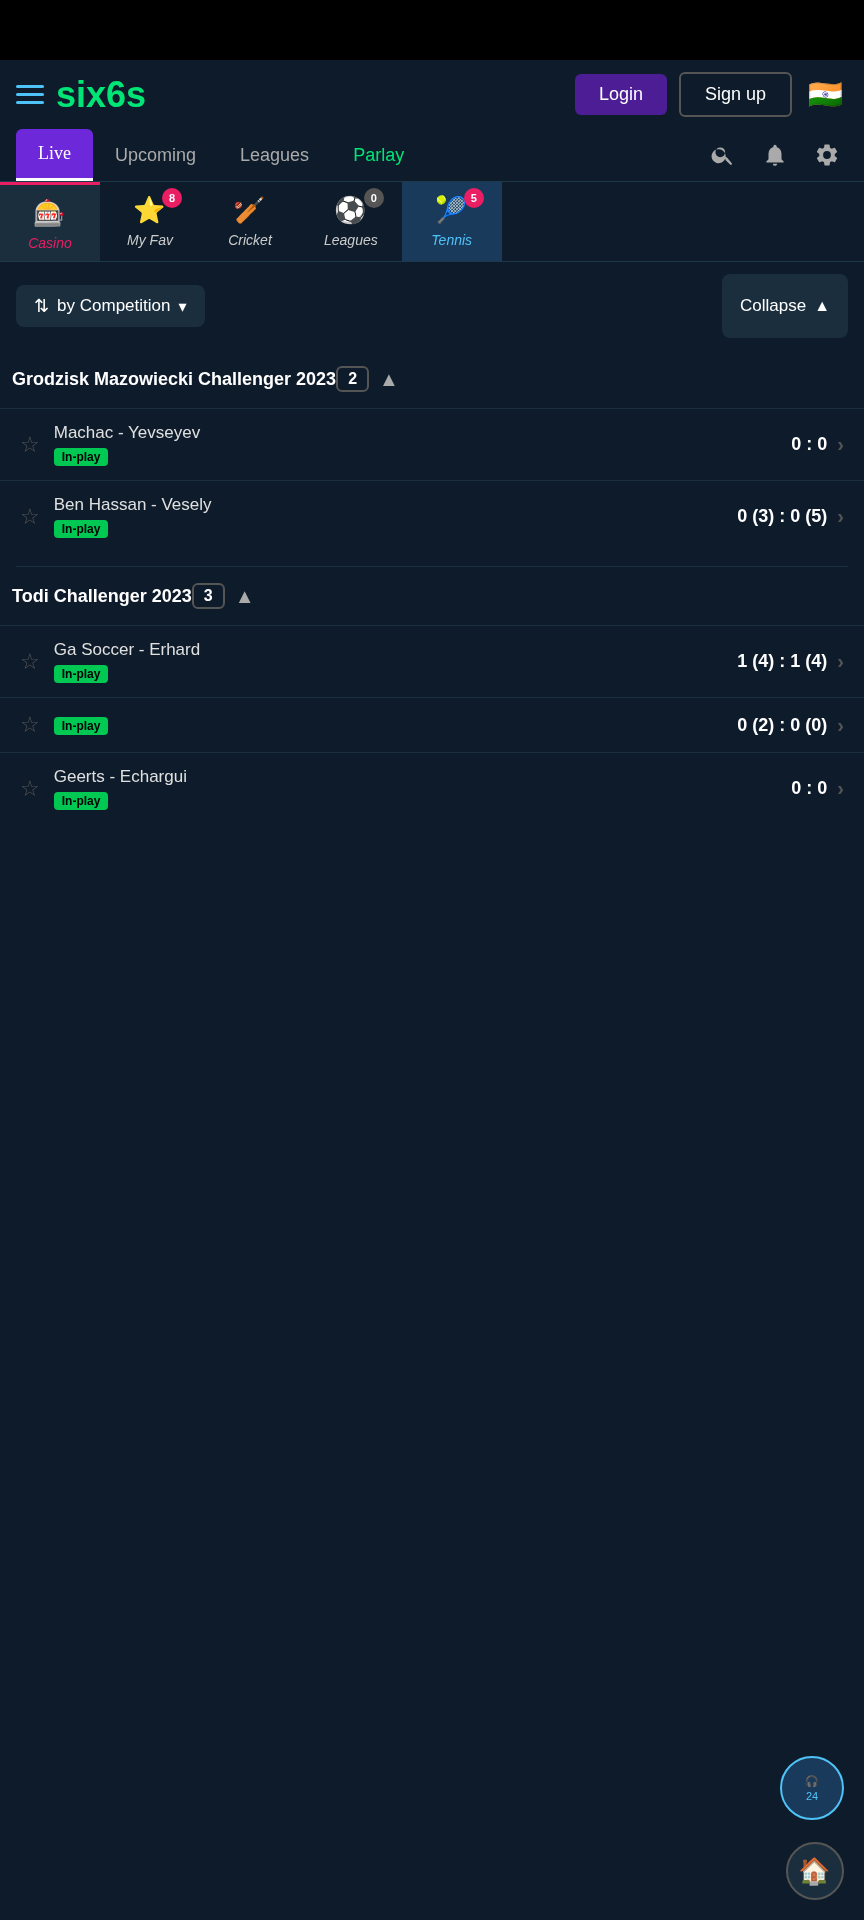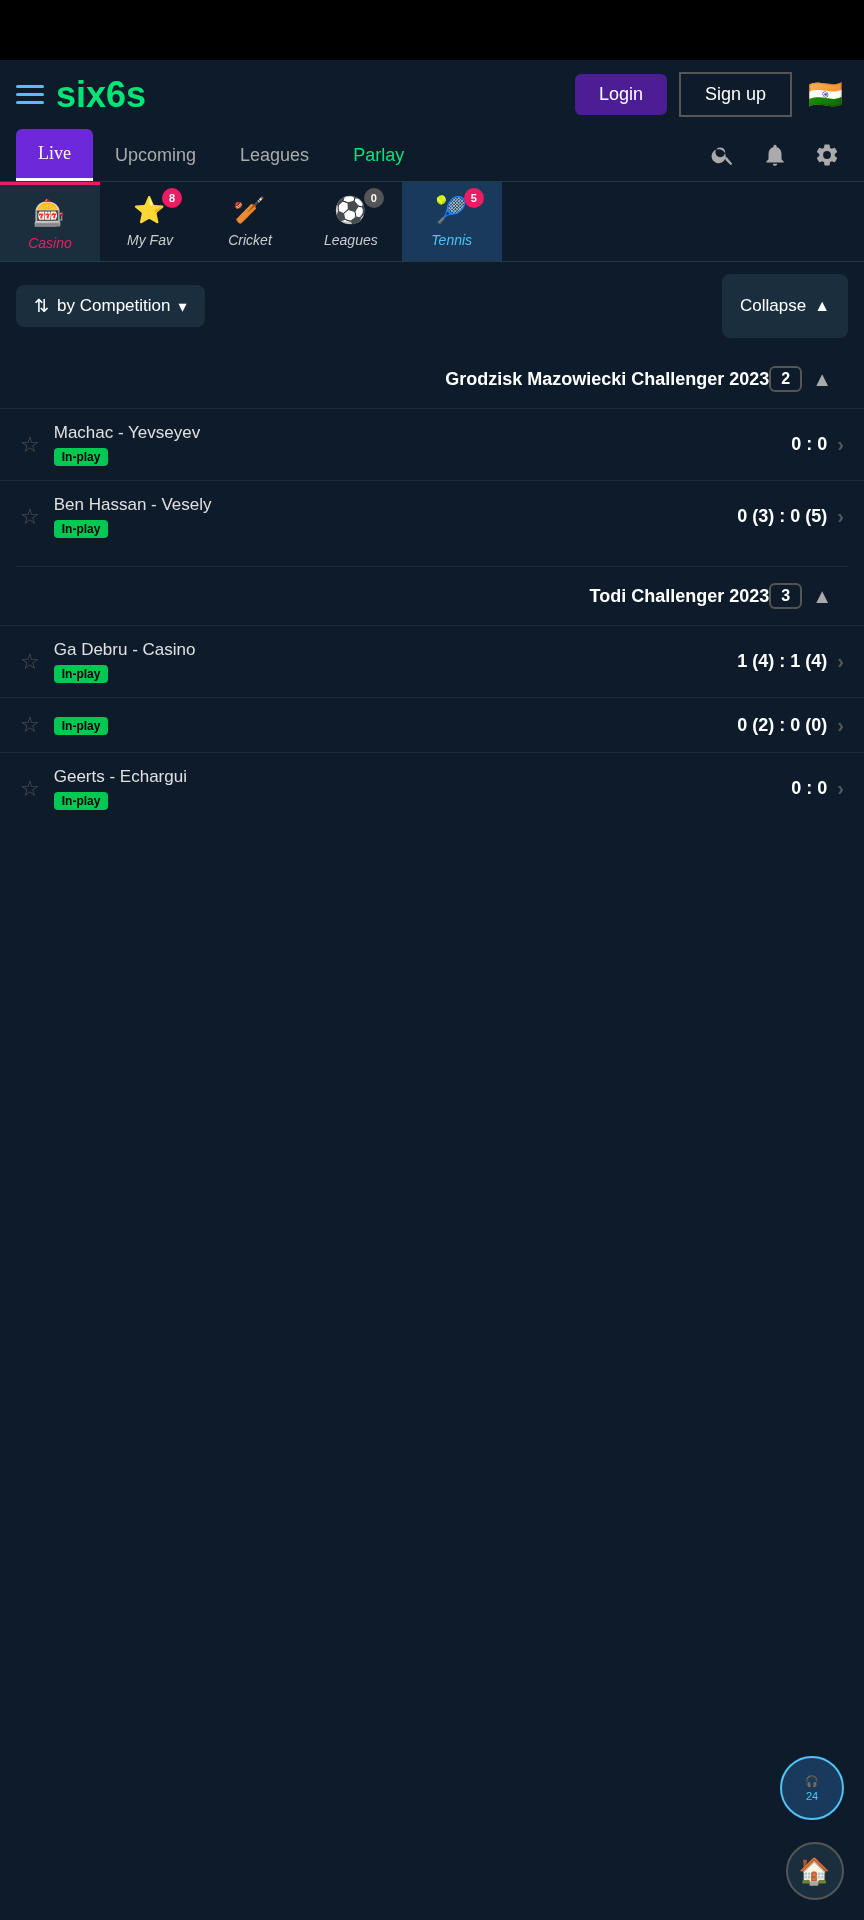--- a/index.html
+++ b/index.html
@@ -54,21 +54,21 @@
       border: none;
       border-radius: 6px;
       padding: 10px 24px;
       font-size: 18px;
       cursor: pointer;
     }
     .btn-signup {
       background: transparent;
       color: #fff;
       border: 2px solid #555;
-      border-radius: 0;
+      border-radius: 6px;
       padding: 10px 24px;
       font-size: 18px;
       cursor: pointer;
     }
     .flag-icon {
       width: 44px;
       height: 44px;
       border-radius: 50%;
       overflow: hidden;
       cursor: pointer;
@@ -230,22 +230,22 @@
       cursor: pointer;
     }
     
     .competition {
       margin: 0 0 2px 0;
       padding: 0 0 12px 0;
     }
     .competition-header {
       display: flex;
       align-items: center;
-      justify-content: flex-end;
-      padding: 16px 32px;
+      justify-content: flex-start;
+      padding: 16px 12px;
       cursor: pointer;
     }
     .competition-title {
       font-size: 18px;
       font-weight: bold;
       color: #fff;
     }
     .competition-meta {
       display: flex;
       align-items: center;
@@ -481,21 +481,21 @@
     <span class="competition-title">Todi Challenger 2023</span>
     <div class="competition-meta">
       <span class="count-badge">3</span>
       <span class="chevron-up">▲</span>
     </div>
   </div>
 
   <div class="match-row">
     <button class="star-btn">☆</button>
     <div class="match-info">
-      <div class="match-name">Ga Debru - Casino</div>
+      <div class="match-name">Ga Soccer - Erhard</div>
       <span class="in-play-badge">In-play</span>
     </div>
     <div class="match-score">
       <span>1 (4) : 1 (4)</span>
       <span class="arrow-right">›</span>
     </div>
   </div>
 
   <div class="match-row">
     <button class="star-btn">☆</button>

